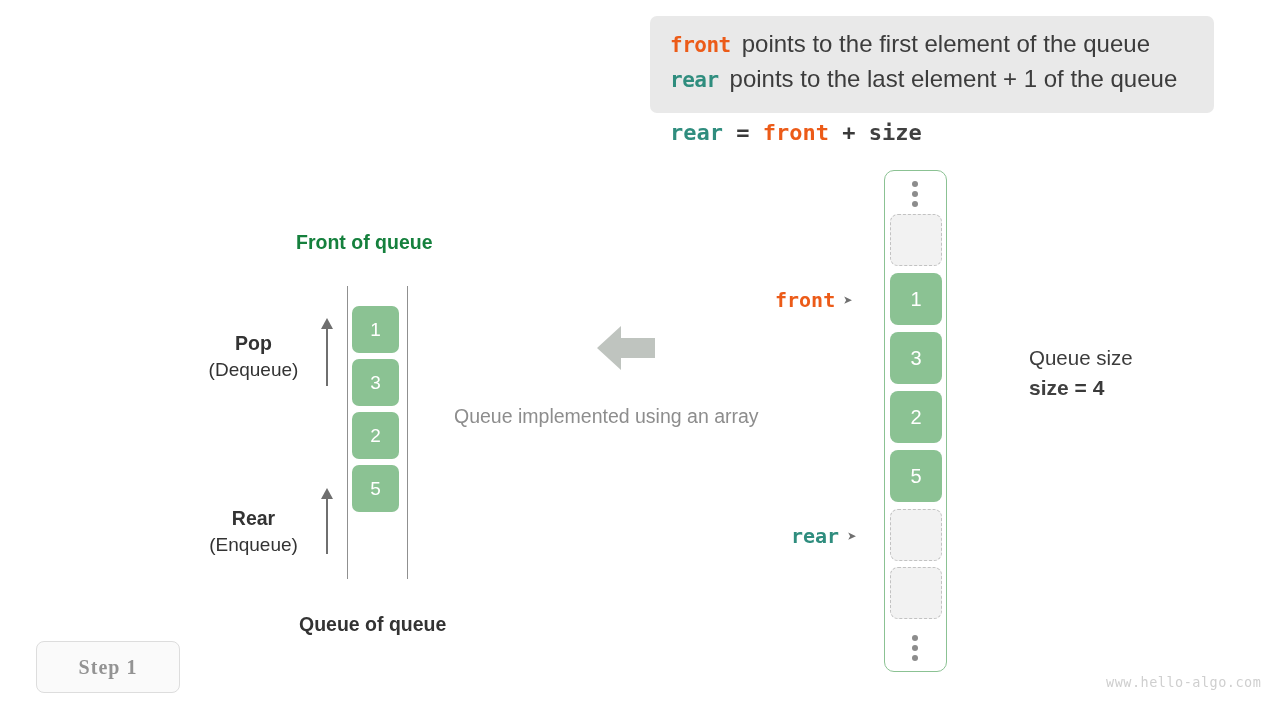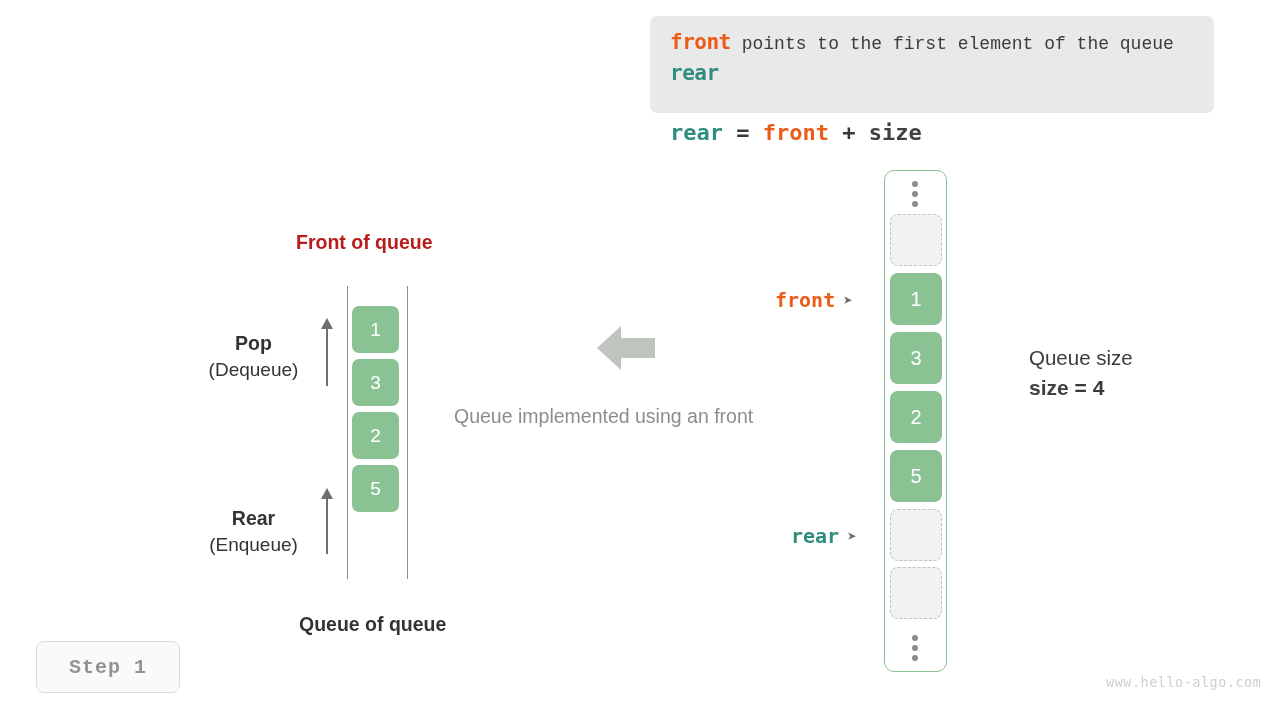--- a/index.html
+++ b/index.html
@@ -34,22 +34,22 @@
     white-space: nowrap;
     margin-bottom: 7px;
   }
   .legend-line .kw {
     font-family: "DejaVu Sans Mono", monospace;
     font-weight: bold;
     font-size: 21px;
     letter-spacing: -0.5px;
   }
   .legend-line .txt {
-    font-family: Liberation Mono, monospace;
-    font-size: 18px;
+    font-family: Liberation Sans, sans-serif;
+    font-size: 24px;
     color: #3c3c3c;
     margin-left: 11px;
   }
   .kw-front { color: #ec5b18; }
   .kw-rear  { color: #2f8d7e; }
   .kw-size  { color: #404040; }
 
   
   #formula {
     position: absolute;
@@ -68,21 +68,21 @@
     position: absolute;
     left: 0;
     top: 0;
   }
   #front-of-queue-label {
     position: absolute;
     left: 296px;
     top: 231px;
     font-size: 19.5px;
     font-weight: bold;
-    color: #b91c1c;
+    color: #15803d;
     white-space: nowrap;
   }
   #rear-of-queue-label {
     position: absolute;
     left: 299px;
     top: 613px;
     font-size: 19.5px;
     font-weight: bold;
     color: #333333;
     white-space: nowrap;
@@ -268,21 +268,21 @@
     top: 641px;
     width: 144px;
     height: 52px;
     background: #fafafa;
     border: 1.3px solid #dddddd;
     border-radius: 8px;
     box-sizing: border-box;
     display: flex;
     align-items: center;
     justify-content: center;
-    font-family: Liberation Mono, monospace;
+    font-family: Liberation Serif, serif;
     font-weight: bold;
     font-size: 20px;
     color: #939393;
     letter-spacing: 1px;
   }
 
   
   #watermark {
     position: absolute;
     left: 1075px;
@@ -298,20 +298,21 @@
 </head>
 <body>
 
 <div id="legend-box">
   <div class="legend-line">
     <span class="kw kw-front">front</span>
     <span class="txt">points to the first element of the queue</span>
   </div>
   <div class="legend-line">
     <span class="kw kw-rear">rear</span>
+    <span class="txt">points to the last element + 1 of the queue</span>
   </div>
 </div>
 
 <div id="formula">
   <span class="kw-rear">rear</span>
   <span class="op">=</span>
   <span class="kw-front">front</span>
   <span class="op">+</span>
   <span class="kw-size">size</span>
 </div>
@@ -346,21 +347,21 @@
   </div>
 
   <div id="rear-of-queue-label">Queue of queue</div>
 </div>
 
 <div id="center-arrow">
   <svg width="58" height="46" viewBox="0 0 58 46">
     <polygon points="0,23 24,1 24,13 58,13 58,33 24,33 24,45" fill="#bfc4bf"></polygon>
   </svg>
 </div>
-<div id="caption">Queue implemented using an front</div>
+<div id="caption">Queue implemented using an array</div>
 
 <div id="array-container"></div>
 
 <div class="vdots" id="dots-top">
   <span></span>
     <span></span>
     <span></span>
 </div>
 
 <div class="acell empty" style="top:214px"></div>

